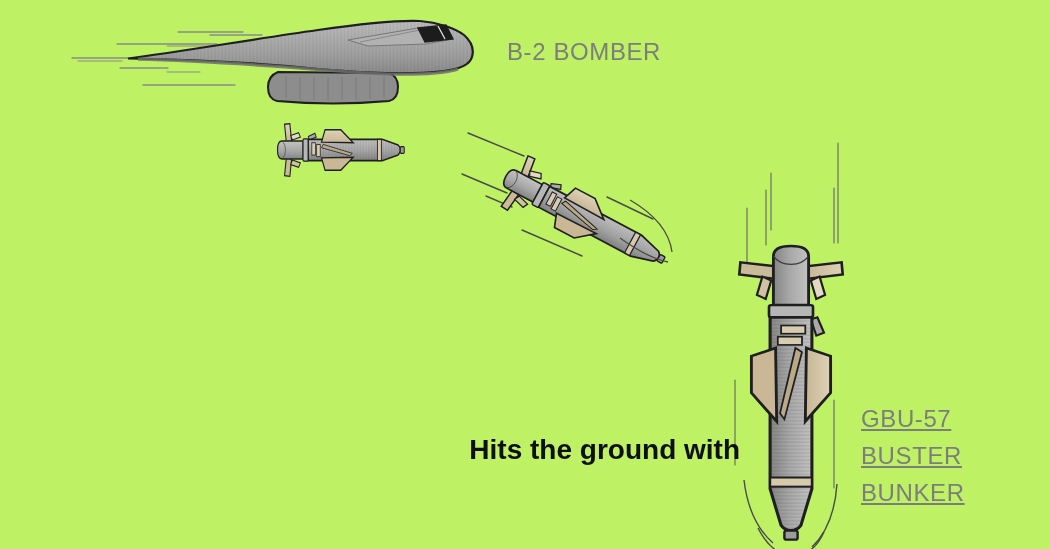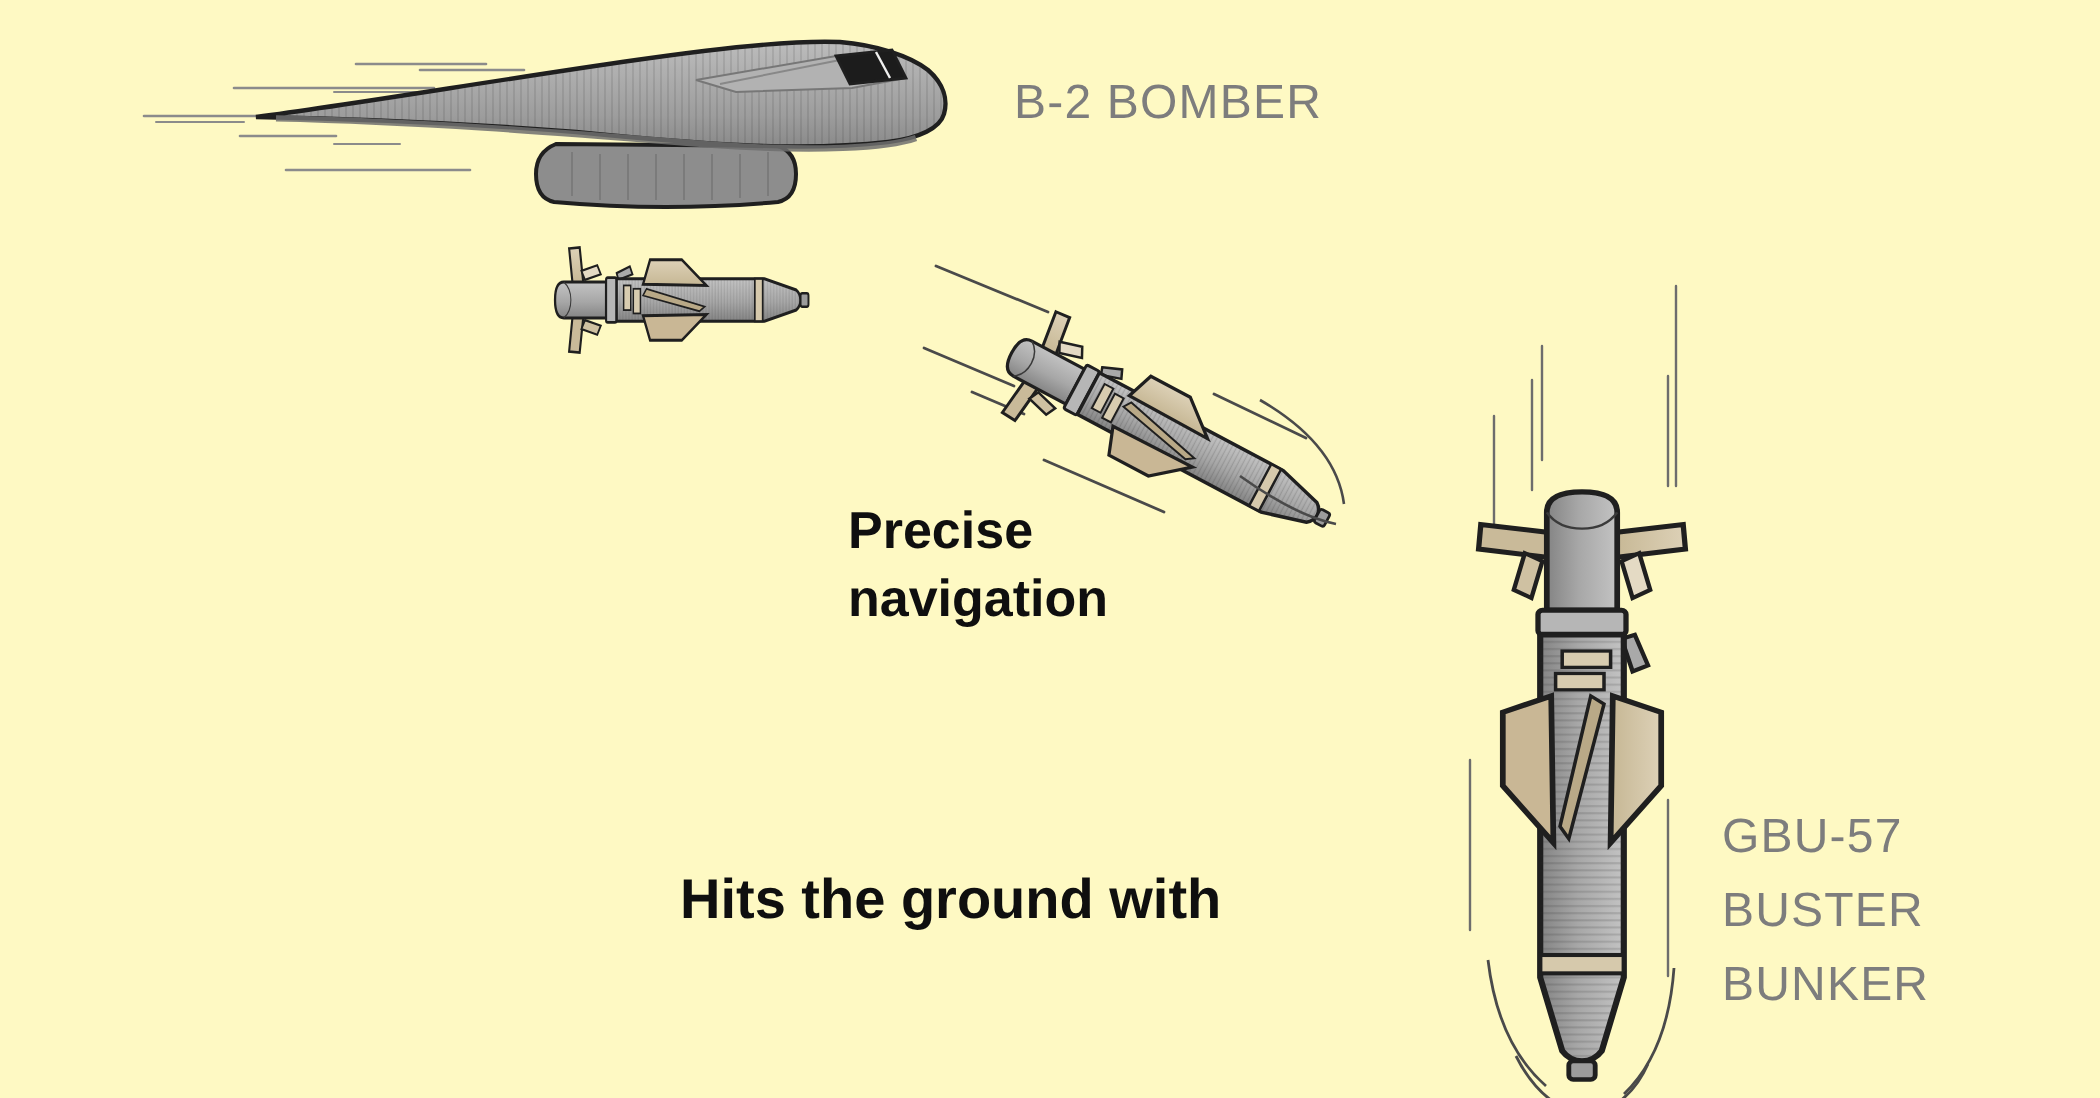--- a/index.html
+++ b/index.html
@@ -1,20 +1,20 @@
 <!DOCTYPE html>
 <html><head>
 <meta charset="utf-8">
 <style>
   html,body{margin:0;padding:0;background:#efefee;}
   .canvas{
     position:relative;
     width:1050px;height:549px;
     overflow:hidden;
-    background:#fef9c3;
+    background:#bef264;
     font-family:"Liberation Sans", sans-serif;
   }
   .canvas svg{position:absolute;display:block;}
   .label{position:absolute;white-space:nowrap;}
   .label-gray{
     color:#7d7d7d;
     font-size:24px;
     letter-spacing:0.6px;
     line-height:37px;
     font-weight:400;
@@ -22,25 +22,25 @@
   .label-bold{
     color:#0f0f0f;
     font-weight:bold;
   }
   .precise{
     left:424px;top:248px;
     font-size:26px;line-height:34px;
   }
   .impact{
     left:340px;top:432px;width:400px;
-    text-align:left;
+    text-align:right;
     font-size:28px;line-height:36px;
   }
   .b2-label{left:507px;top:33px;}
-  .gbu-label{left:861px;top:400px;line-height:37px;}
+  .gbu-label{left:861px;top:400px;line-height:37px;text-decoration:underline;}
 </style>
 </head>
 <body>
 
 <div class="canvas">
 
   <svg style="left:60px;top:14px;" width="430" height="96" viewBox="0 0 430 96">
     <defs>
       <linearGradient id="gradBody" x1="0" y1="0" x2="0" y2="1">
         <stop offset="0" stop-color="#c3c3c3"></stop>
@@ -135,24 +135,20 @@
       <line x1="82" y1="100" x2="142" y2="126"></line>
       <line x1="167" y1="67" x2="213" y2="89"></line>
     </g>
     <use href="#bombSym" transform="translate(76,16.7) rotate(28) scale(0.62)"></use>
     <g stroke="#4a4a4a" stroke-width="1.3" fill="none">
       <path d="M190,70 Q228,92 232,122"></path>
       <path d="M180,108 Q208,128 228,132"></path>
     </g>
   </svg>
 
-  <div class="label label-bold precise">
-    <div>Precise</div>
-    <div>navigation</div>
-  </div>
 
   <svg style="left:700px;top:90px;" width="180" height="459" viewBox="0 0 180 459">
     <g stroke="#6d6d6d" stroke-width="1.2" stroke-linecap="round">
       <line x1="47" y1="118" x2="47" y2="173"></line>
       <line x1="66" y1="100" x2="66" y2="155"></line>
       <line x1="71" y1="83" x2="71" y2="140"></line>
       <line x1="134" y1="98" x2="134" y2="153"></line>
       <line x1="138" y1="53" x2="138" y2="153"></line>
       <line x1="35" y1="290" x2="35" y2="375"></line>
       <line x1="134" y1="310" x2="134" y2="398"></line>

